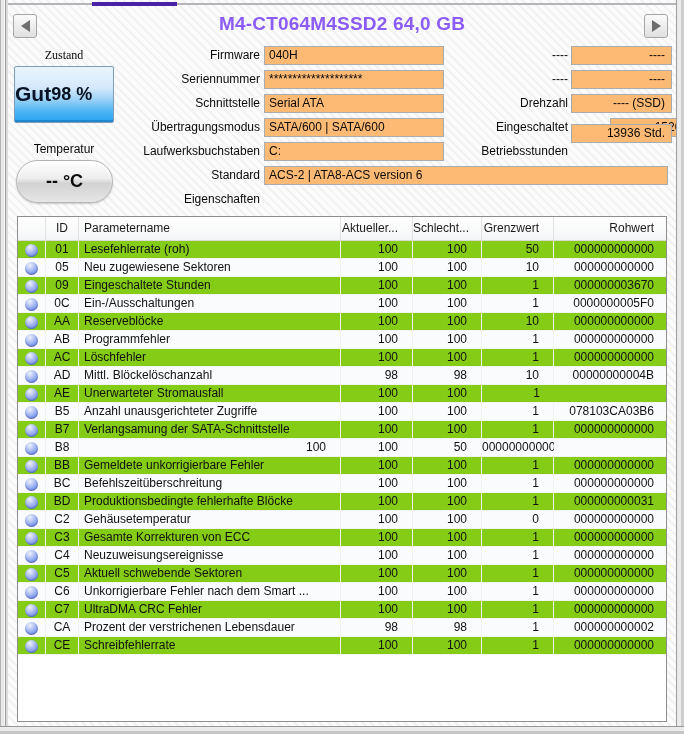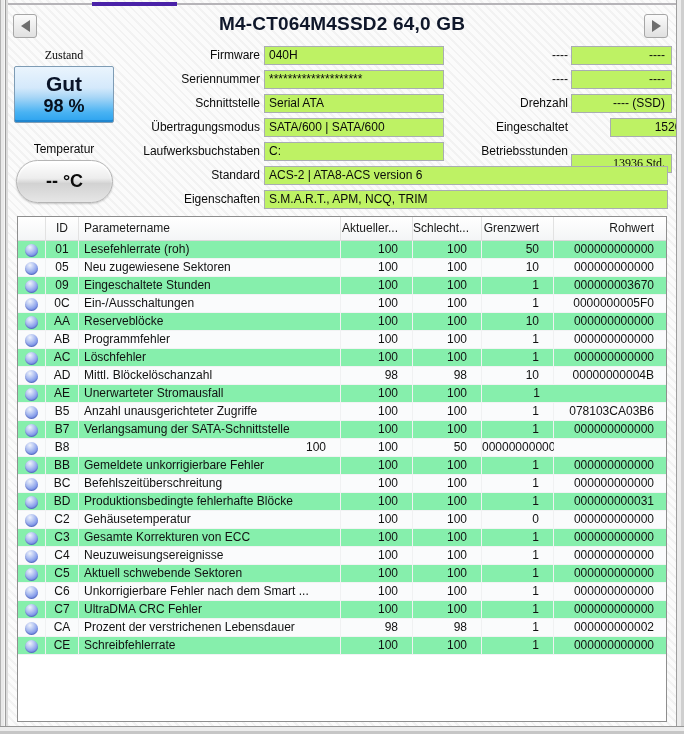--- a/index.html
+++ b/index.html
@@ -41,73 +41,73 @@
     border:1px solid #a6a6a6; border-radius:3px;
     display:flex; align-items:center; justify-content:center; cursor:pointer;
   }
   .nav-btn.prev { left:13px; }
   .nav-btn.next { left:644px; }
   .tri-left  { width:0; height:0; border-top:6px solid transparent; border-bottom:6px solid transparent; border-right:9px solid #6e6e6e; }
   .tri-right { width:0; height:0; border-top:6px solid transparent; border-bottom:6px solid transparent; border-left:9px solid #6e6e6e; }
 
   .drive-title {
     position:absolute; top:13px; left:45px; right:45px; text-align:center;
-    font-size:19px; font-weight:bold; color:#0f172a; letter-spacing:0.2px;
+    font-size:19px; font-weight:bold; color:#8b5cf6; letter-spacing:0.2px;
   }
 
   
   .panel-label {
     position:absolute; left:14px; width:100px; text-align:center; font-size:12px; color:#0a0a0a;
   }
   .health-btn {
     position:absolute; left:14px; top:66px; width:100px; height:57px;
     border:1px solid #7e9cb5; border-radius:2px; cursor:pointer;
     background:linear-gradient(180deg,#eaf4fd 0%,#d4e9fb 38%,#a8d6f6 55%,#4ab3f3 82%,#2aa2ef 100%);
     box-shadow:inset 0 -2px 0 rgba(10,80,150,.35);
-    display:flex; flex-direction:column; align-items:center; justify-content:center;
+    display:flex; flex-direction:row; align-items:center; 
   }
   .health-status { font-size:21px; font-weight:bold; color:#0a1428; line-height:1.15; }
   .health-percent { font-size:18px; font-weight:bold; color:#06101e; line-height:1.15; }
   .temp-btn {
     position:absolute; left:16px; top:160px; width:97px; height:43px;
     border:1px solid #b5b5b5; border-radius:22px; cursor:pointer;
     background:linear-gradient(180deg,#ffffff 0%,#ededed 42%,#d2d2d2 55%,#e6e6e6 100%);
     box-shadow:inset 0 2px 2px rgba(255,255,255,.95), 0 1px 2px rgba(0,0,0,.2);
     display:flex; align-items:center; justify-content:center;
   }
   .temp-value { font-size:18px; font-weight:bold; color:#0c0c0c; }
 
   
   .f-label {
     position:absolute; height:19px; line-height:19px; font-size:12px; color:#0a0a0a;
     text-align:right; white-space:nowrap;
   }
   .f-box {
     position:absolute; height:19px; line-height:17px; font-size:12px; color:#0a0a0a;
-    background:#bef264; border:1px solid #a9adb2; padding:0 4px; white-space:nowrap; overflow:hidden;
+    background:#fdba74; border:1px solid #a9adb2; padding:0 4px; white-space:nowrap; overflow:hidden;
   }
   .f-label.lcol { left:60px;  width:200px; }
   .f-box.lcol   { left:264px; width:180px; }
   .f-label.rcol { left:440px; width:128px; }
   .f-box.rcol   { left:571px; width:101px; text-align:right; padding-right:6px; }
   .f-box.wide   { left:264px; width:404px; }
 
   
   .smart-table {
     position:absolute; left:17px; top:216px; width:650px; height:506px;
     background:#fff; border:1px solid #8e8e8e; overflow:hidden; font-size:12px;
   }
   .t-grid { display:grid; grid-template-columns:28px 33px 262px 72px 69px 72px auto; align-items:center; }
   .t-header {
     height:24px; background:linear-gradient(180deg,#ffffff,#f4f5f6);
     border-bottom:1px solid #d9d9d9; color:#1a1a1a;
   }
   .t-header > div { height:24px; line-height:23px; border-right:1px solid #e2e2e2; cursor:pointer; }
   .t-header > div:last-child { border-right:none; }
-  .t-row { height:18px; border-bottom:1px solid #f2f3f4; background:#86efac; cursor:pointer; }
+  .t-row { height:18px; border-bottom:1px solid #f2f3f4; background:#84cc16; cursor:pointer; }
   .t-row.alt { background:#fafbfc; }
   .t-row > div { height:18px; line-height:17px; border-right:1px solid #f0f1f2; overflow:hidden; white-space:nowrap; }
   .t-row > div:last-child { border-right:none; }
   .c-icon { display:flex; align-items:center; justify-content:center; }
   .c-id   { text-align:center; }
   .c-name { text-align:left; padding-left:5px; }
   .c-num  { text-align:right; padding-right:14px; }
   .c-raw  { text-align:right; padding-right:12px; }
   .orb {
     width:13px; height:13px; border-radius:50%;
@@ -157,26 +157,25 @@
 
   <div class="f-label rcol" style="top:46px;">----</div>
   <div class="f-box rcol" style="top:46px;">----</div>
   <div class="f-label rcol" style="top:70px;">----</div>
   <div class="f-box rcol" style="top:70px;">----</div>
   <div class="f-label rcol" style="top:94px;">Drehzahl</div>
   <div class="f-box rcol" style="top:94px;">---- (SSD)</div>
   <div class="f-label rcol" style="top:118px;">Eingeschaltet</div>
   <div class="f-box rcol" style="top:118px;margin-left:39px;">1520 mal</div>
   <div class="f-label rcol" style="top:142px;">Betriebsstunden</div>
-  <div class="f-box rcol" style="top:154px;font-family:Liberation Serif, serif;">13936 Std.</div>
+  <div class="f-box rcol" style="top:124px;">13936 Std.</div>
 
   <div class="f-label lcol" style="top:166px;">Standard</div>
   <div class="f-box wide" style="top:166px;">ACS-2 | ATA8-ACS version 6</div>
   <div class="f-label lcol" style="top:190px;">Eigenschaften</div>
-  <div class="f-box wide" style="top:190px;">S.M.A.R.T., APM, NCQ, TRIM</div>
 
   <div class="smart-table">
     <div class="t-grid t-header">
       <div class="c-icon"></div>
       <div class="c-id">ID</div>
       <div class="c-name">Parametername</div>
       <div class="c-num">Aktueller...</div>
       <div class="c-num">Schlecht...</div>
       <div class="c-num">Grenzwert</div>
       <div class="c-raw">Rohwert</div>

